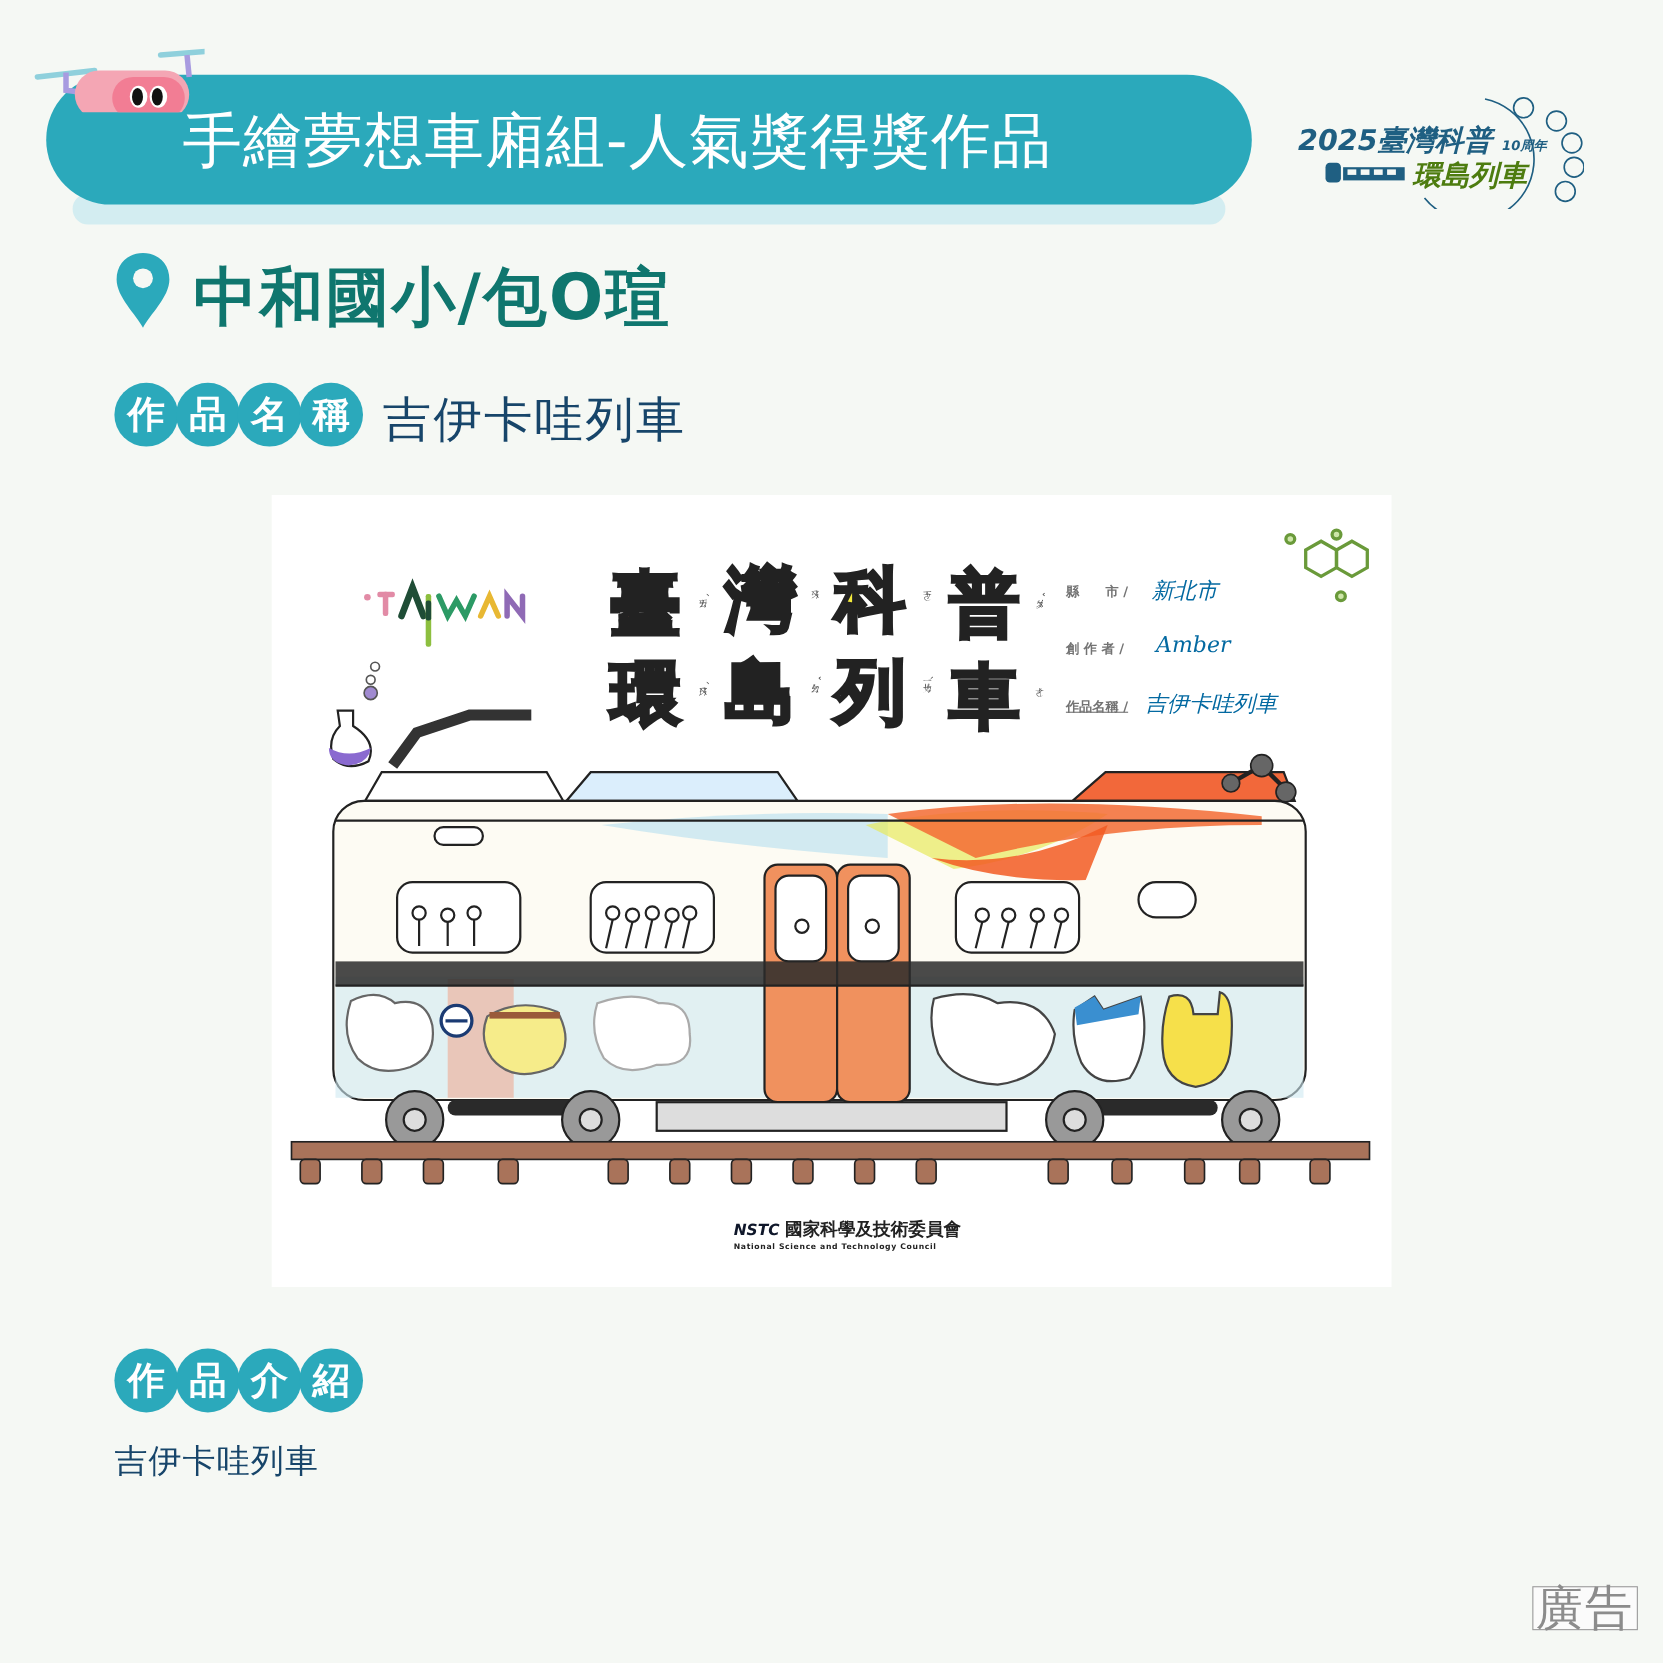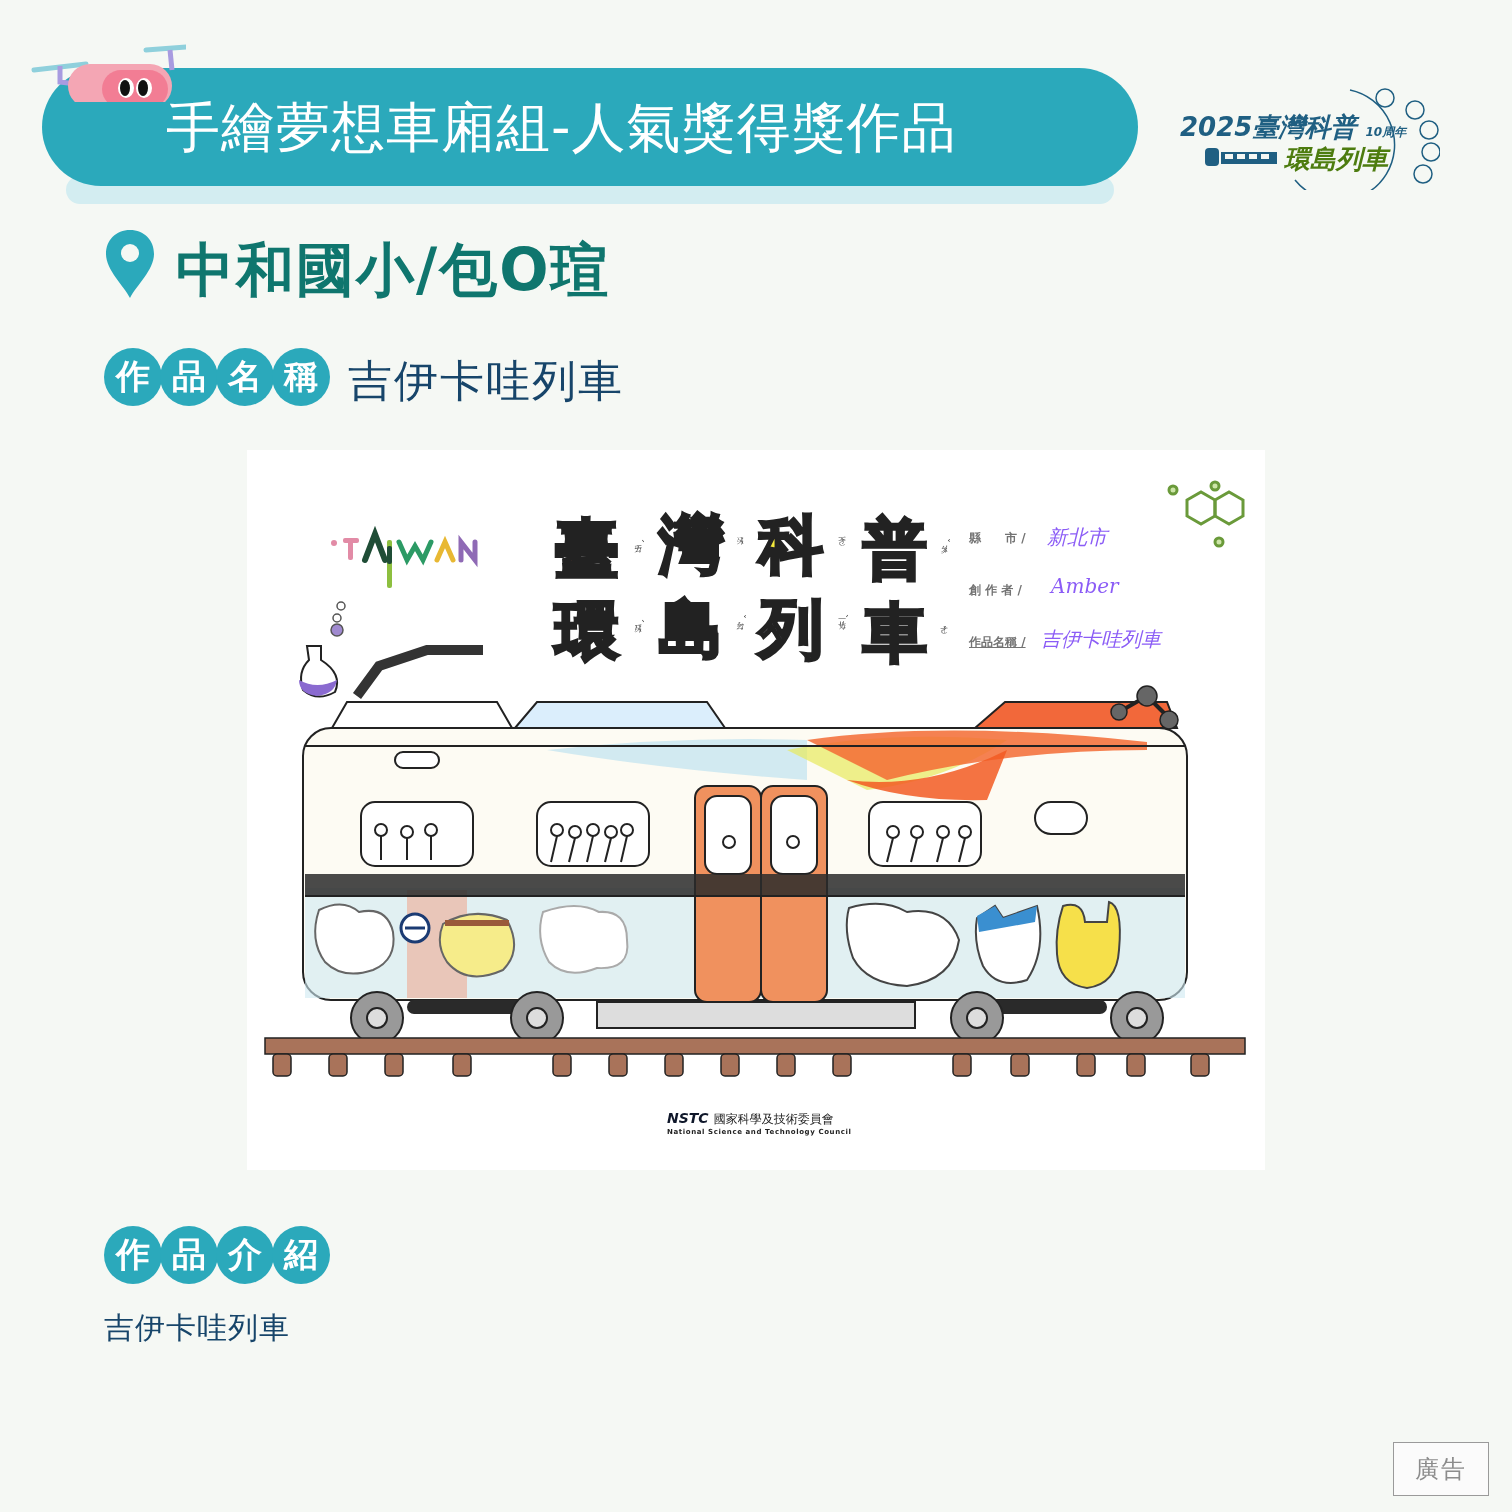--- a/index.html
+++ b/index.html
@@ -71,41 +71,41 @@
   .artwork {
     position: absolute; left: 247px; top: 450px; width: 1018px; height: 720px;
     background: #ffffff; overflow: hidden;
   }
   .art-svg { position: absolute; left: 0; top: 0; }
   .art-form {
     position: absolute; left: 722px; font-size: 12px; font-weight: bold; color: #737373;
     white-space: nowrap;
   }
   .art-hand {
-    position: absolute; font-size: 20px; color: #8b5cf6; font-style: italic;
+    position: absolute; font-size: 20px; color: #0369a1; font-style: italic;
     font-family: "DejaVu Serif", serif; white-space: nowrap;
   }
   .nstc {
     position: absolute; left: 420px; top: 658px; white-space: nowrap;
   }
   .nstc .brand { font-size: 14px; font-weight: bold; font-style: italic; color: #0f172a; }
-  .nstc .cn { font-size: 12px; font-weight: normal; color: #222; }
+  .nstc .cn { font-size: 16px; font-weight: bold; color: #222; }
   .nstc .en { font-size: 7px; font-weight: bold; color: #222; letter-spacing: 0.6px; display: block; }
 
   .big-char {
     position: absolute; font-size: 64px; font-weight: bold;
     -webkit-text-stroke: 3px #222; text-stroke: 3px #222;
   }
   .bopomofo { position: absolute; font-size: 10px; color: #444; writing-mode: vertical-rl; }
 
   
   .ad {
-    position: absolute; left: 1393px; top: 1442px; width: 96px; height: 54px;
+    position: absolute; left: 1393px; top: 1442px; width: 96px; height: 40px;
     border: 1px solid #9a9a9a; background: #fbfbfb; color: #8c8c8c;
-    font-size: 24px; display: flex; align-items: center; justify-content: center;
+    font-size: 43px; display: flex; align-items: center; justify-content: center;
     letter-spacing: 2px;
   }
 </style>
 </head>
 <body>
 
 <div class="banner-shadow"></div>
 <div class="banner"></div>
 <div class="banner-title">手繪夢想車廂組-人氣獎得獎作品</div>
 

